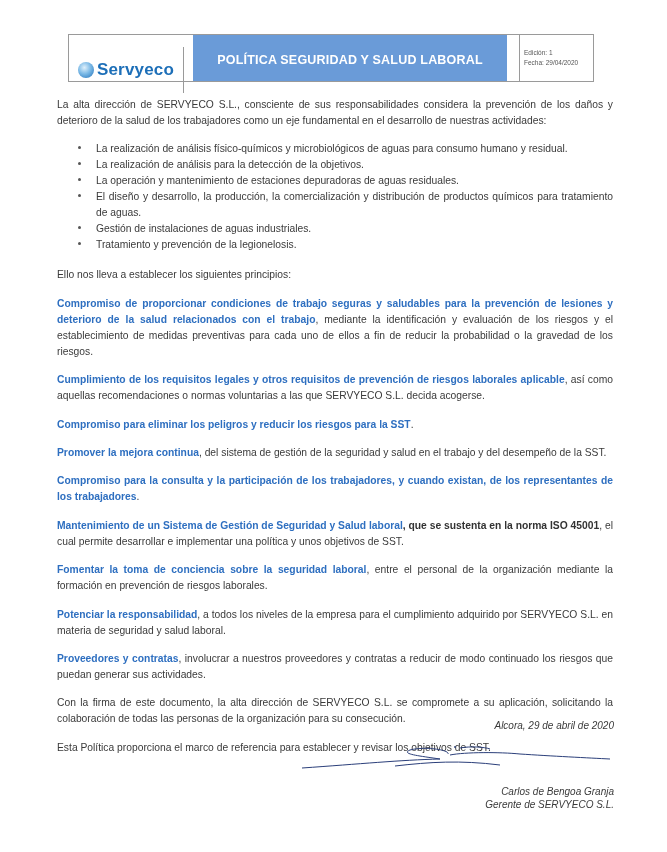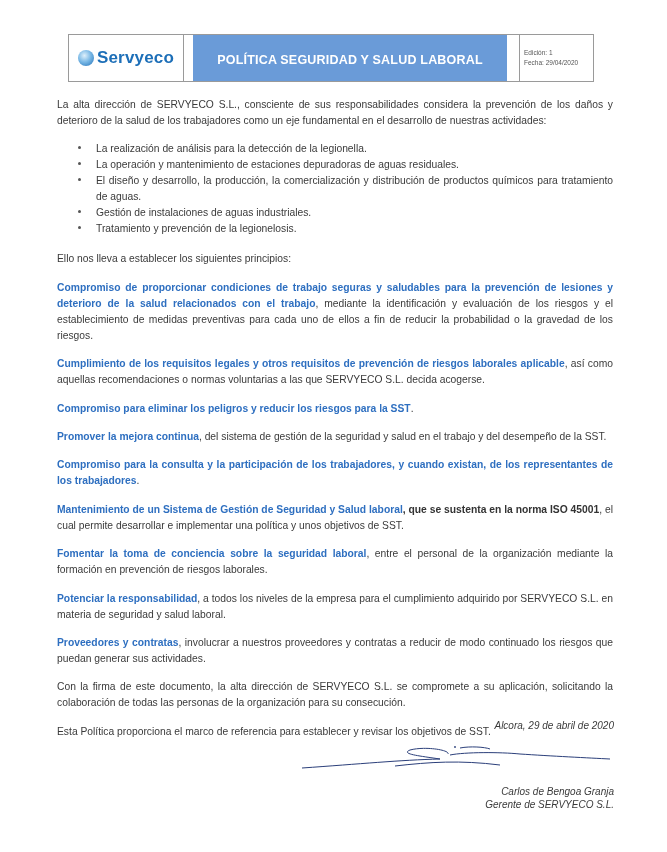--- a/index.html
+++ b/index.html
@@ -5,21 +5,21 @@
   html, body { margin: 0; padding: 0; background: #ffffff; }
   body {
     width: 667px; height: 852px; position: relative; overflow: hidden;
     font-family: "Liberation Sans", sans-serif; color: #3a3a3a;
   }
   .header {
     position: absolute; left: 68px; top: 34px; width: 526px; height: 48px;
     border: 1px solid #9a9a9a; box-sizing: border-box;
   }
   .logo-cell {
-    position: absolute; left: 0; top: 0; width: 114px; height: 46px;
+    position: absolute; left: 0; top: 12px; width: 114px; height: 46px;
     border-right: 1px solid #9a9a9a; display: flex; align-items: center; justify-content: center;
   }
   .logo-mark {
     width: 16px; height: 16px; border-radius: 50%;
     background: radial-gradient(circle at 40% 35%, #dff0fb 0%, #7bb9e6 45%, #1f6fb8 100%);
     margin-right: 3px; position: relative;
   }
   .logo-text { font-weight: bold; font-size: 17px; color: #1d6fb8; letter-spacing: 0.2px; }
   .title-cell {
     position: absolute; left: 124px; top: 0; width: 314px; height: 46px;
@@ -62,21 +62,22 @@
   </div>
   <div class="info-cell">
     <span>Edición: 1</span>
     <span>Fecha: 29/04/2020</span>
   </div>
 </div>
 
 <div class="content">
   <p>La alta dirección de SERVYECO S.L., consciente de sus responsabilidades considera la prevención de los daños y deterioro de la salud de los trabajadores como un eje fundamental en el desarrollo de nuestras actividades:</p>
   <ul class="acts">
-    <li>La realización de análisis para la detección de la legionella.</li>
+    <li>La realización de análisis físico-químicos y microbiológicos de aguas para consumo humano y residual.</li>
+    <li>La realización de análisis para la detección de la objetivos.</li>
     <li>La operación y mantenimiento de estaciones depuradoras de aguas residuales.</li>
     <li>El diseño y desarrollo, la producción, la comercialización y distribución de productos químicos para tratamiento de aguas.</li>
     <li>Gestión de instalaciones de aguas industriales.</li>
     <li>Tratamiento y prevención de la legionelosis.</li>
   </ul>
   <p>Ello nos lleva a establecer los siguientes principios:</p>
 
   <p><span class="blue">Compromiso de proporcionar condiciones de trabajo seguras y saludables para la prevención de lesiones y deterioro de la salud relacionados con el trabajo</span><span>, mediante la identificación y evaluación de los riesgos y el establecimiento de medidas preventivas para cada uno de ellos a fin de reducir la probabilidad o la gravedad de los riesgos.</span></p>
   <p><span class="blue">Cumplimiento de los requisitos legales y otros requisitos de prevención de riesgos laborales aplicable</span><span>, así como aquellas recomendaciones o normas voluntarias a las que SERVYECO S.L. decida acogerse.</span></p>
   <p><span class="blue">Compromiso para eliminar los peligros y reducir los riesgos para la SST</span><span>.</span></p>

